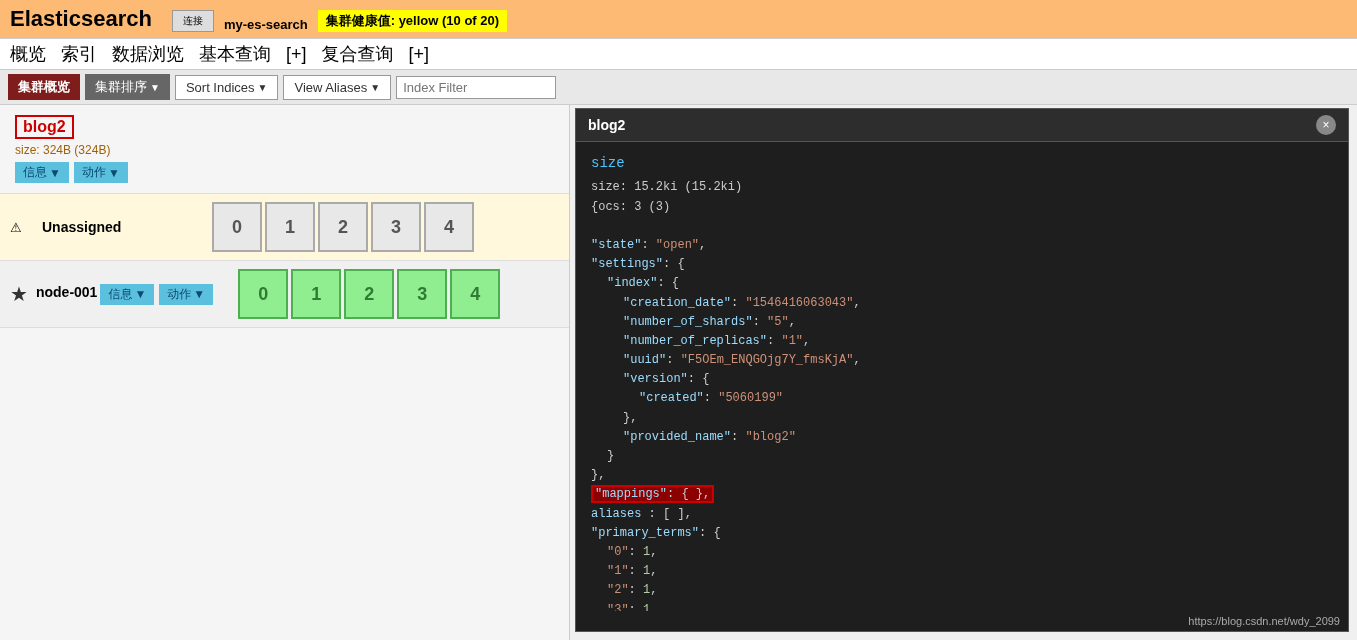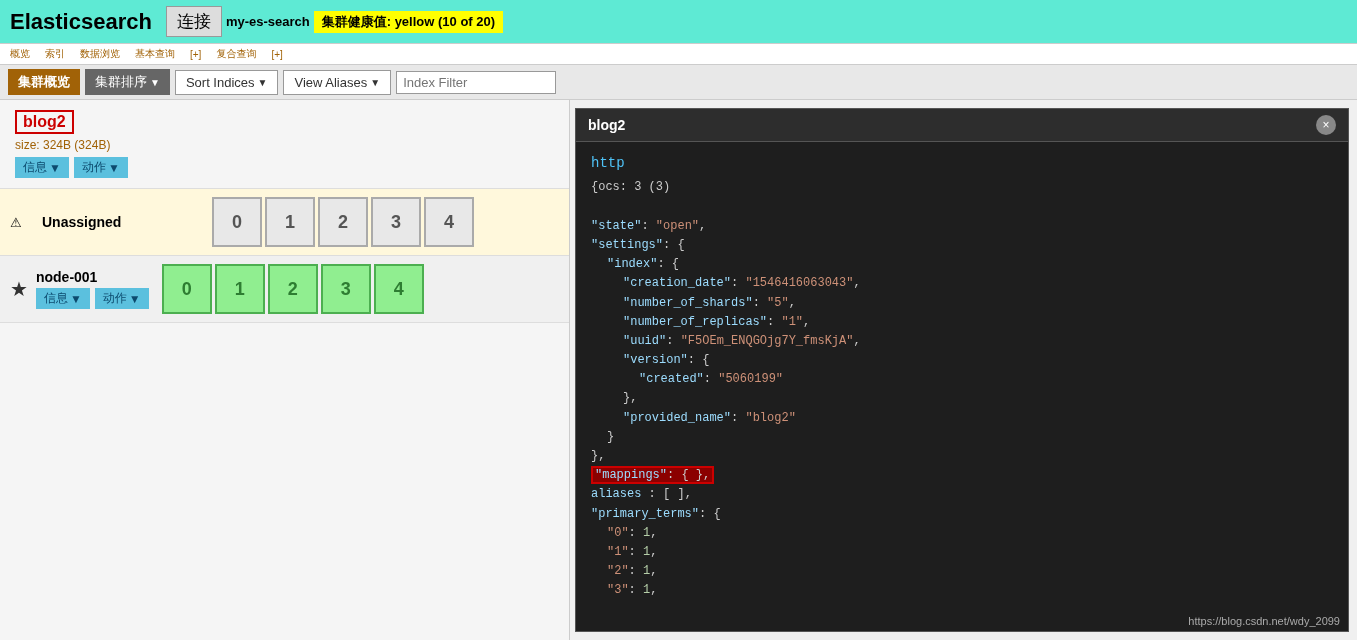--- a/index.html
+++ b/index.html
@@ -1,44 +1,44 @@
 <!DOCTYPE html>
 <html><head>
   <meta charset="utf-8">
   <style>
     * { box-sizing: border-box; margin: 0; padding: 0; }
     body { font-family: Arial, sans-serif; font-size: 13px; background: #f0f0f0; overflow: hidden; }
 
     
     .header {
       display: flex;
-      align-items: center;
-      background: #5eead4;
+      align-items: flex-end;
+      background: #fdba74;
       padding: 6px 10px;
       border-bottom: 1px solid #ccc;
-      gap: 4px;
+      gap: 10px;
     }
     .app-title {
       font-size: 22px;
       font-weight: bold;
       color: #000;
       margin-right: 10px;
     }
     .url-input {
       border: 1px solid #999;
       padding: 3px 6px;
       font-size: 13px;
       width: 220px;
     }
     .connect-btn {
       background: #ddd;
       border: 1px solid #999;
       padding: 3px 10px;
       cursor: pointer;
-      font-size: 17px;
+      font-size: 10px;
     }
     .cluster-name {
       font-weight: bold;
       color: #000;
     }
     .health-badge {
       background: #ffff00;
       font-weight: bold;
       padding: 2px 8px;
       font-size: 13px;
@@ -47,36 +47,36 @@
     
     .nav {
       display: flex;
       align-items: center;
       background: #fff;
       padding: 3px 10px;
       border-bottom: 1px solid #ccc;
       gap: 15px;
     }
     .nav-item {
-      color: #a16207;
-      cursor: pointer;
-      font-size: 10px;
+      color: #000000;
+      cursor: pointer;
+      font-size: 18px;
     }
 
     
     .toolbar {
       display: flex;
       align-items: center;
       background: #e8e8e8;
       padding: 4px 8px;
       border-bottom: 1px solid #ccc;
       gap: 5px;
     }
     .toolbar-active {
-      background: #a16207;
+      background: #7f1d1d;
       color: #fff;
       padding: 4px 10px;
       font-weight: bold;
       font-size: 13px;
     }
     .toolbar-btn {
       background: #666;
       color: #fff;
       padding: 4px 10px;
       cursor: pointer;
@@ -201,23 +201,23 @@
     }
     .node-section {
       display: flex;
       align-items: center;
       padding: 8px 10px;
       border-bottom: 1px solid #ddd;
       background: #f0f0f0;
     }
     .node-info {
       display: flex;
-      flex-direction: column;
+      flex-direction: row;
       gap: 3px;
-      margin-right: 3px;
+      margin-right: 15px;
     }
     .node-name {
       font-weight: bold;
       font-size: 14px;
     }
     .node-actions {
       display: flex;
       gap: 5px;
     }
     .star-icon {
@@ -384,21 +384,22 @@
     </div>
 
   </div>
 
   <div class="modal">
     <div class="modal-header">
       <span class="modal-title">blog2</span>
       <div class="modal-close">×</div>
     </div>
     <div class="modal-body">
-      <div style="color:#4fc3f7; font-size:14px; margin-bottom:4px;">http</div>
+      <div style="color:#4fc3f7; font-size:14px; margin-bottom:4px;">size</div>
+      <div style="color:#ccc;">size: 15.2ki (15.2ki)</div>
       <div style="color:#ccc;">{ocs: 3 (3)</div>
       <br>
       <div>
         <span class="json-key">"state"</span><span class="json-punct">: </span><span class="json-string">"open"</span><span class="json-punct">,</span>
       </div>
       <div>
         <span class="json-key">"settings"</span><span class="json-punct">: {</span>
       </div>
       <div style="padding-left:16px;">
         <span class="json-key">"index"</span><span class="json-punct">: {</span>

